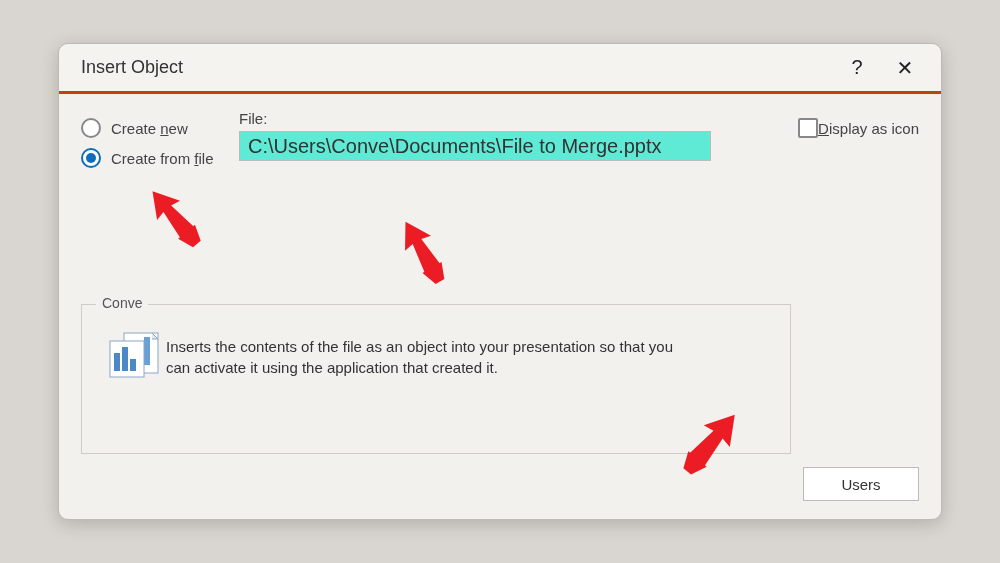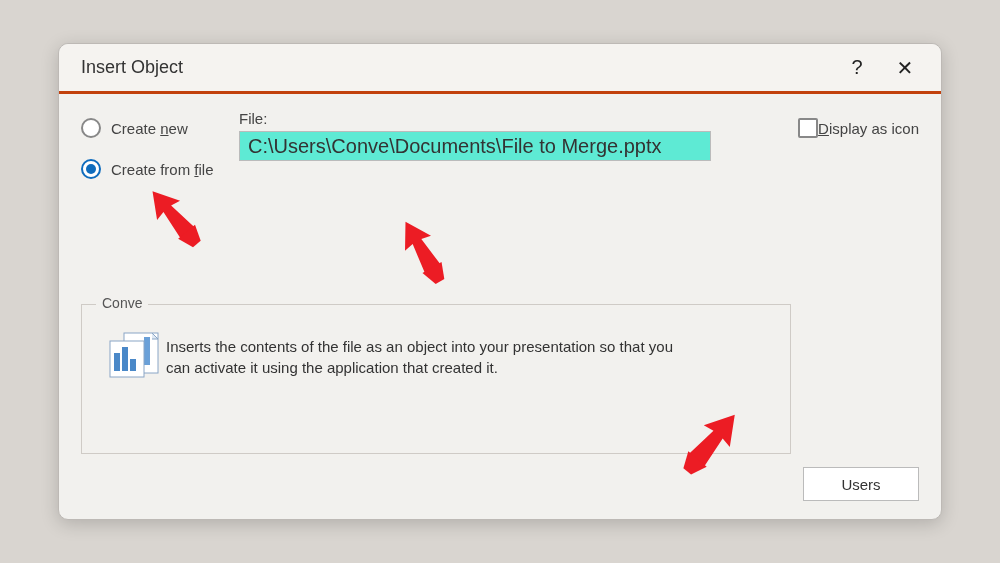--- a/index.html
+++ b/index.html
@@ -54,21 +54,21 @@
     flex: 1;
     position: relative;
     padding: 18px 22px 18px 22px;
   }
   .radio-col {
     position: absolute;
     left: 22px;
     top: 24px;
     display: flex;
     flex-direction: column;
-    gap: 21px;
+    gap: 10px;
   }
   .radio-row {
     display: flex;
     align-items: center;
     gap: 10px;
     font-size: 15px;
     color: #444;
     cursor: pointer;
   }
   .radio {

